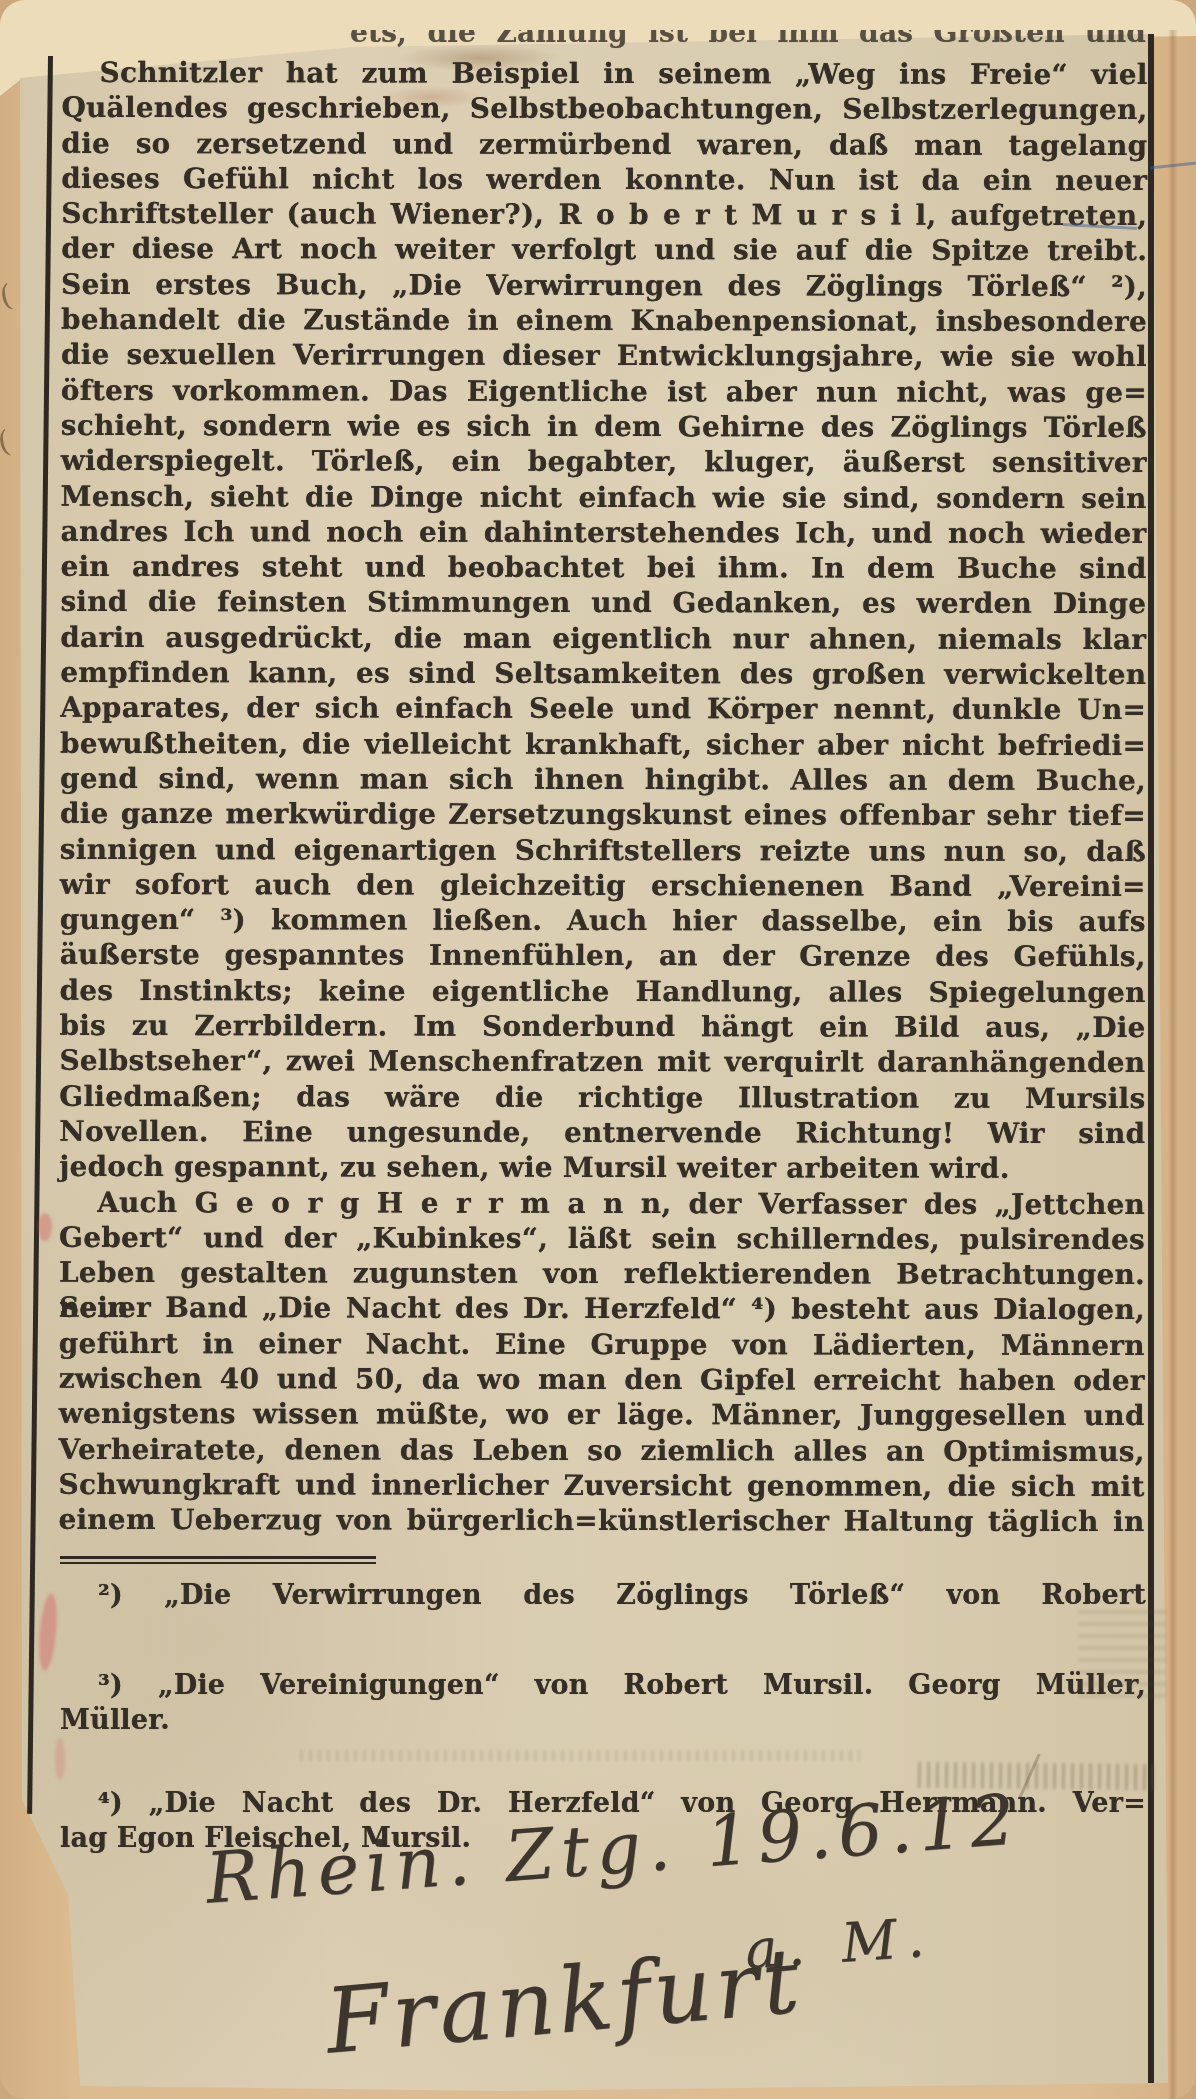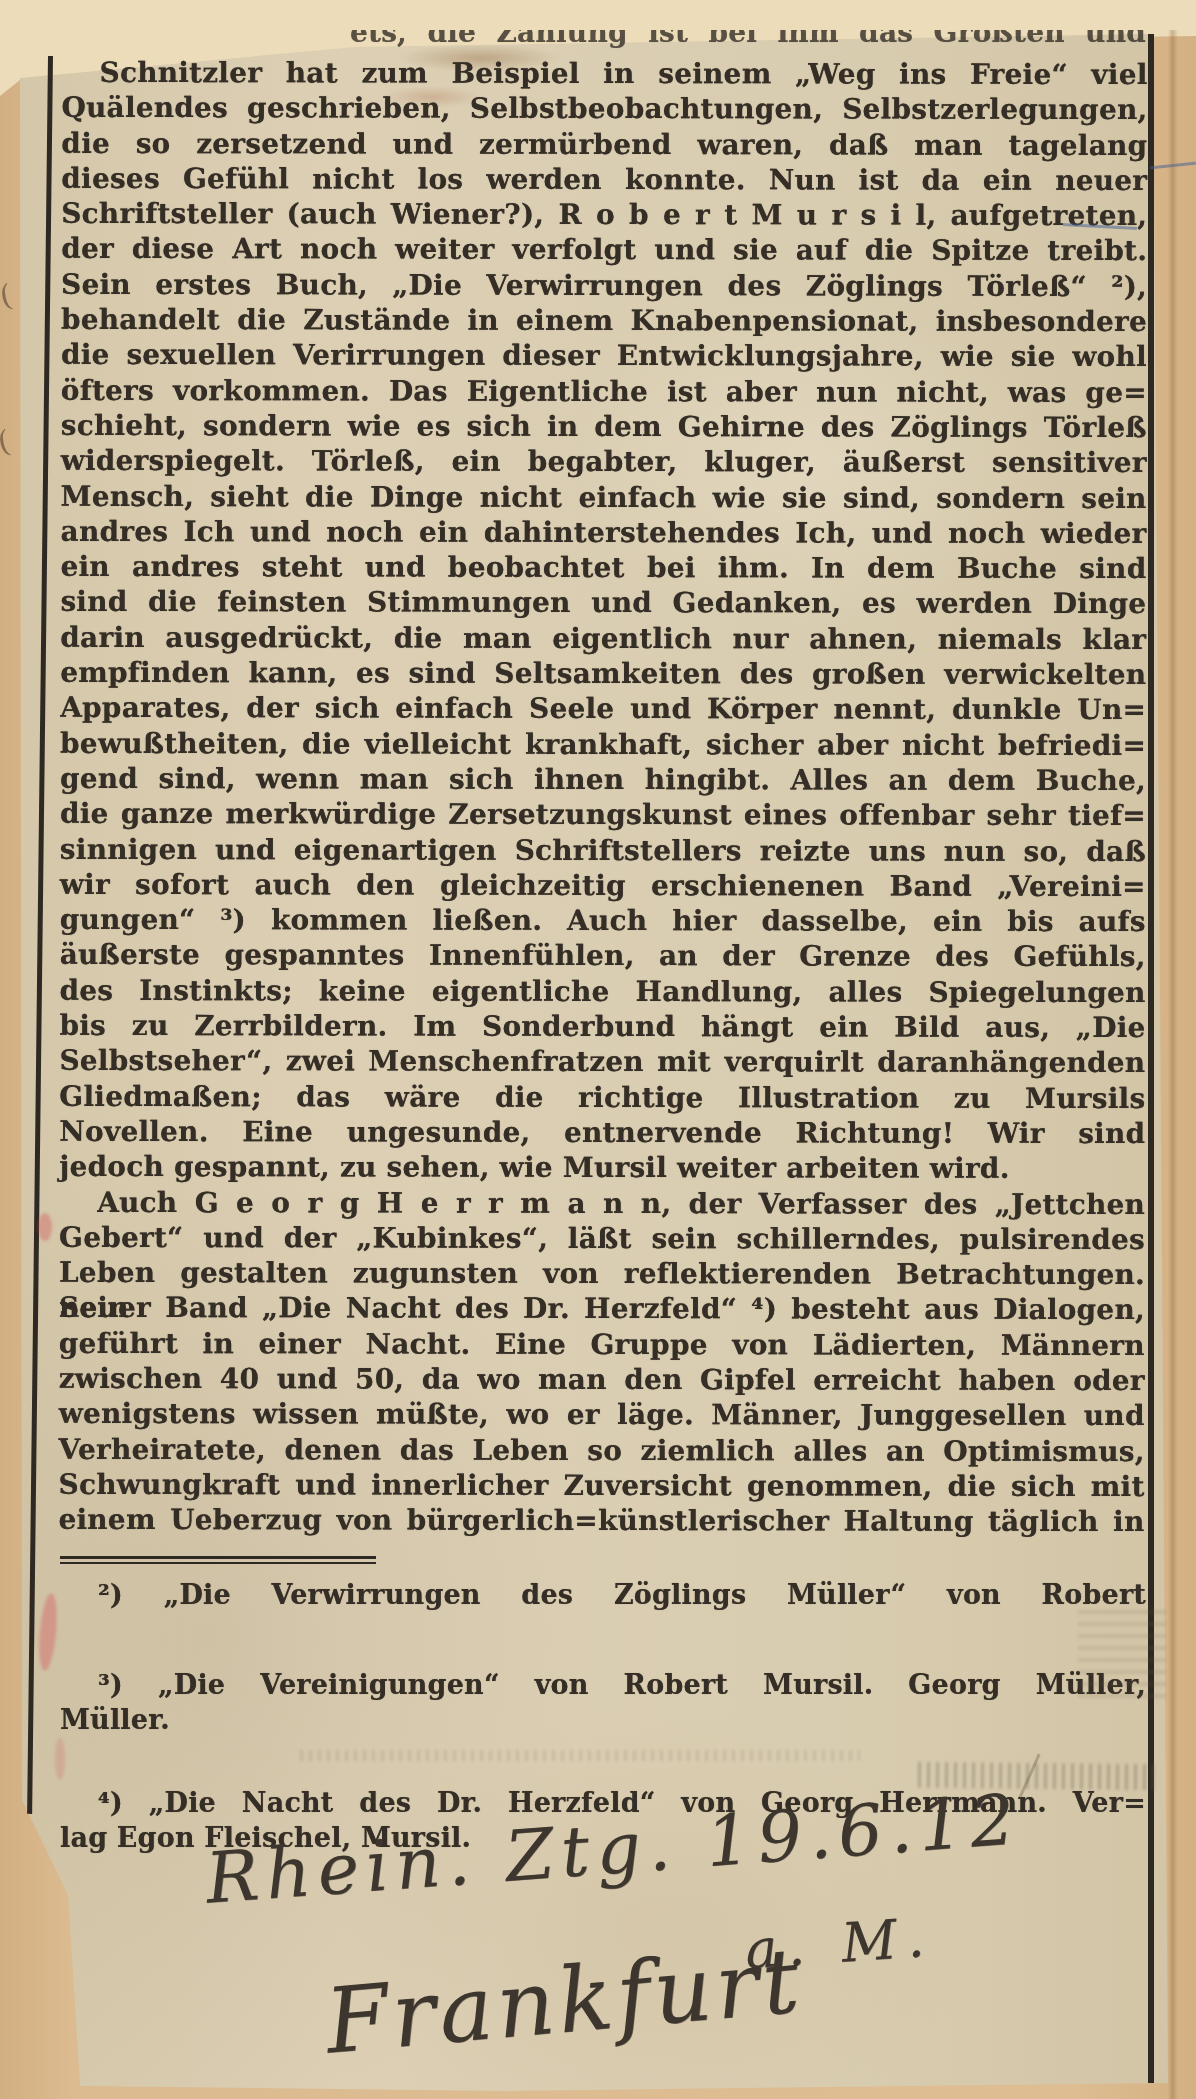--- a/index.html
+++ b/index.html
@@ -1,17 +1,17 @@
 <!DOCTYPE html>
 <html><head>
 <meta charset="utf-8">
 <style>
   html,body{margin:0;padding:0;background:#caa87c;}
   #stage{position:relative;width:1196px;height:2099px;overflow:hidden;
-         font-family:"DejaVu Serif",serif;}
+         font-family:"DejaVu Serif",serif;border-radius:25px;}
   
   #backing{position:absolute;inset:0;background:
      linear-gradient(90deg,#d2af82 0,#dcbb90 6%,#debd92 90%,#d3b083 100%);}
   #backing-top{position:absolute;inset:0;background:#ecdcba;
      clip-path:polygon(0 0,1196px 0,1196px 36px,355px 49px,20px 80px,0 96px);}
   #crease{position:absolute;left:1168px;top:30px;width:10px;height:2069px;
      background:linear-gradient(90deg,rgba(150,105,60,0) 0,rgba(140,95,50,.35) 45%,rgba(150,105,60,0) 100%);}
   
   #clipping{position:absolute;inset:0;
      clip-path:polygon(20px 78px,355px 47px,1153px 34px,1168px 2083px,500px 2091px,80px 2086px,68px 1895px,22px 1800px);
@@ -136,21 +136,21 @@
         <div class="tline">wenigstens wissen müßte, wo er läge. Männer, Junggesellen und</div>
         <div class="tline">Verheiratete, denen das Leben so ziemlich alles an Optimismus,</div>
         <div class="tline">Schwungkraft und innerlicher Zuversicht genommen, die sich mit</div>
         <div class="tline">einem Ueberzug von bürgerlich=künstlerischer Haltung täglich in</div>
       </div>
   </div>
 
   <div id="fnsep"></div>
 
   <div id="fn1" class="footnote">
-      <div class="tline indent">²) „Die Verwirrungen des Zöglings Müller“ von Robert</div>
+      <div class="tline indent">²) „Die Verwirrungen des Zöglings Törleß“ von Robert</div>
     </div>
   <div id="fn2" class="footnote">
       <div class="tline indent">³) „Die Vereinigungen“ von Robert Mursil. Georg Müller,</div>
       <div class="tline flush">Müller.</div>
     </div>
   <div id="fn3" class="footnote">
       <div class="tline indent">⁴) „Die Nacht des Dr. Herzfeld“ von Georg Herrmann. Ver=</div>
       <div class="tline flush">lag Egon Fleischel, Mursil.</div>
     </div>
 

